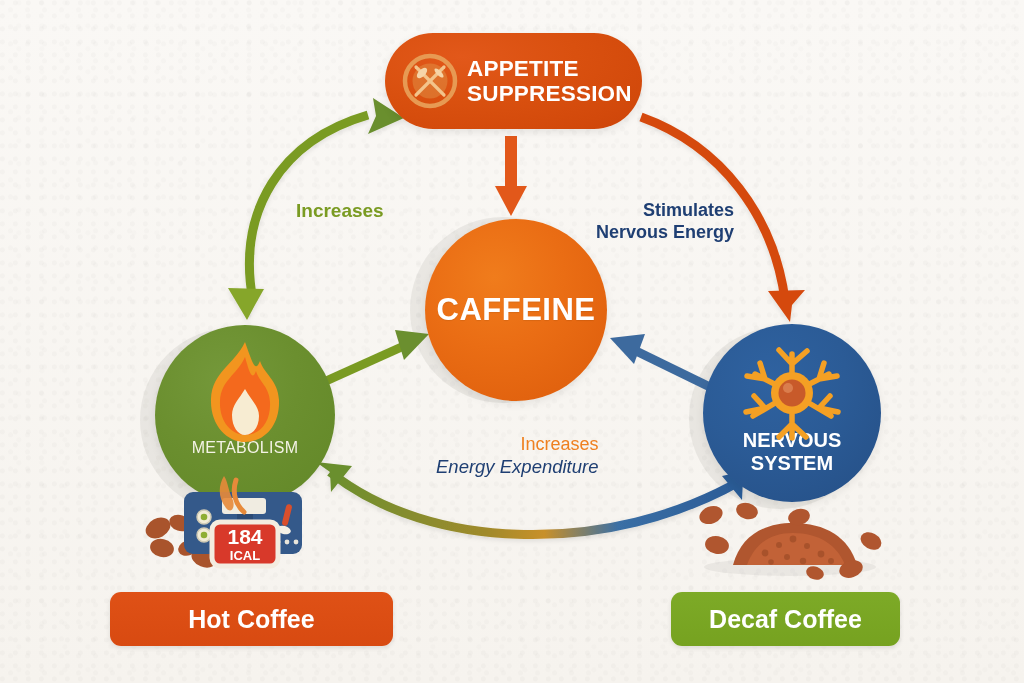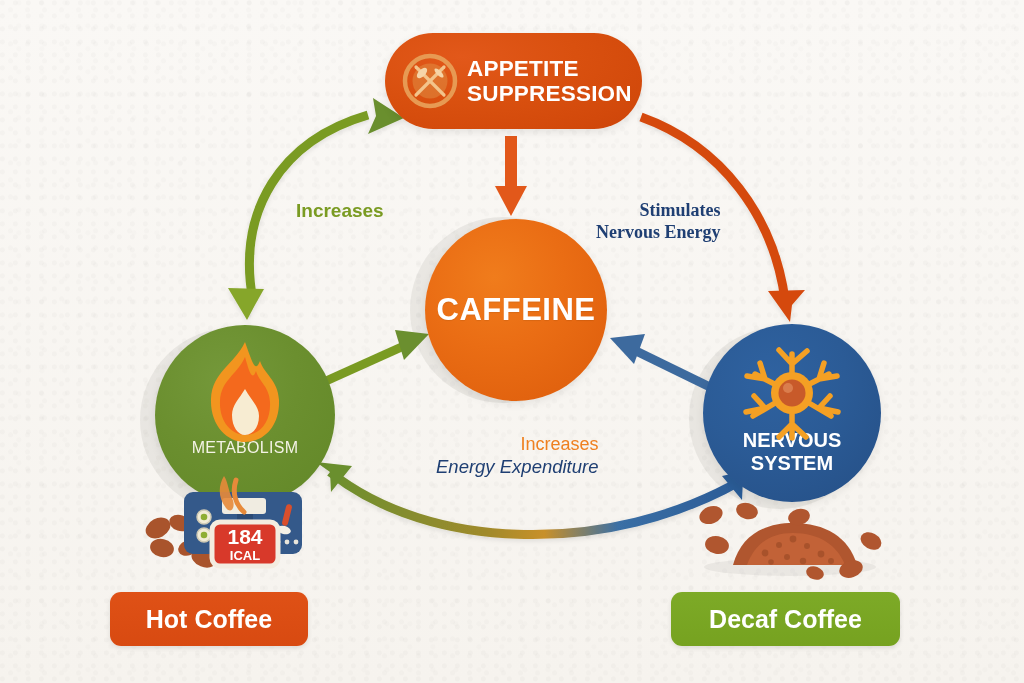--- a/index.html
+++ b/index.html
@@ -52,29 +52,29 @@
   #appetite{
     position:absolute;left:385px;top:33px;width:257px;height:96px;border-radius:54px;
     background:radial-gradient(ellipse at 30% 25%, #e2581a 0%, #d9500f 45%, #d2490b 80%, #cc4409 100%);
     display:flex;align-items:center;box-shadow:0 3px 10px rgba(0,0,0,.09);
   }
   #appetite .txt{color:#fff;font-weight:bold;font-size:22.5px;line-height:1.12;margin-left:6px;letter-spacing:.2px;}
 
   
   .edge-label{position:absolute;font-weight:bold;line-height:1.2;text-align:right;}
   #lbl-increases-top{left:296px;top:200px;color:#7a9b22;font-size:19px;}
-  #lbl-stimulates{left:596px;top:200px;color:#1f3f73;font-size:18px;font-family:Liberation Serif, serif;}
+  #lbl-stimulates{left:596px;top:200px;color:#1f3f73;font-size:18px;}
   #lbl-energy{left:436px;top:434px;font-size:17px;}
   #lbl-energy .l1{color:#ef8020;font-weight:normal;font-size:18px;display:block;}
   #lbl-energy .l2{color:#1f3f73;font-style:italic;font-weight:normal;font-size:18.5px;display:block;}
 
   
   .pill{position:absolute;border-radius:11px;display:flex;align-items:center;justify-content:center;
         color:#fff;font-weight:bold;font-size:25px;box-shadow:0 2px 5px rgba(0,0,0,.10);}
-  #pill-hot{left:110px;top:592px;width:198px;height:54px;
+  #pill-hot{left:110px;top:592px;width:283px;height:54px;
      background:linear-gradient(180deg,#df5116 0%, #d84a11 100%);}
   #pill-decaf{left:671px;top:592px;width:229px;height:54px;
      background:linear-gradient(180deg,#7daa27 0%, #76a220 100%);}
 </style>
 </head>
 <body>
 
 <div id="stage">
 
   <svg class="svg-layer" viewBox="0 0 1024 683">

